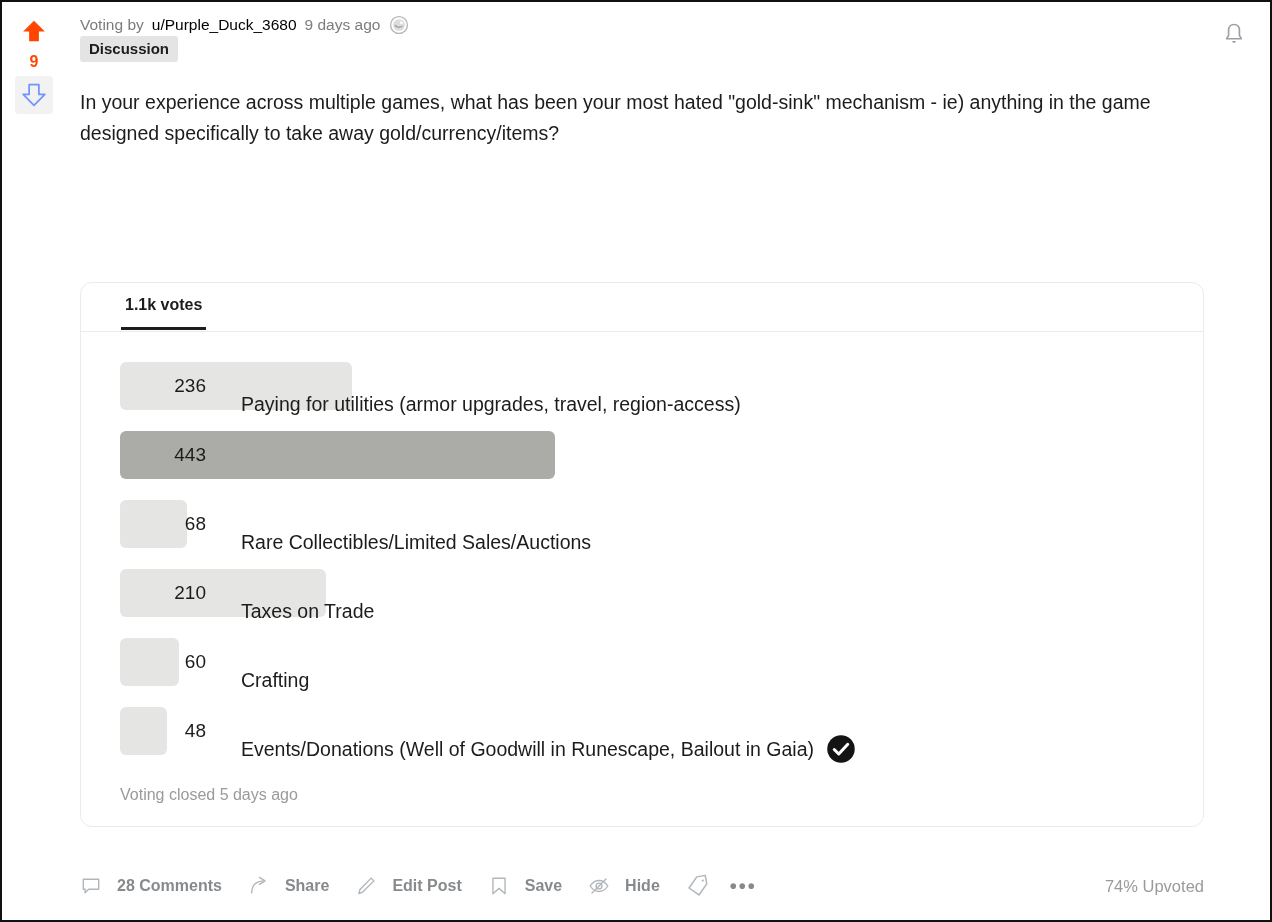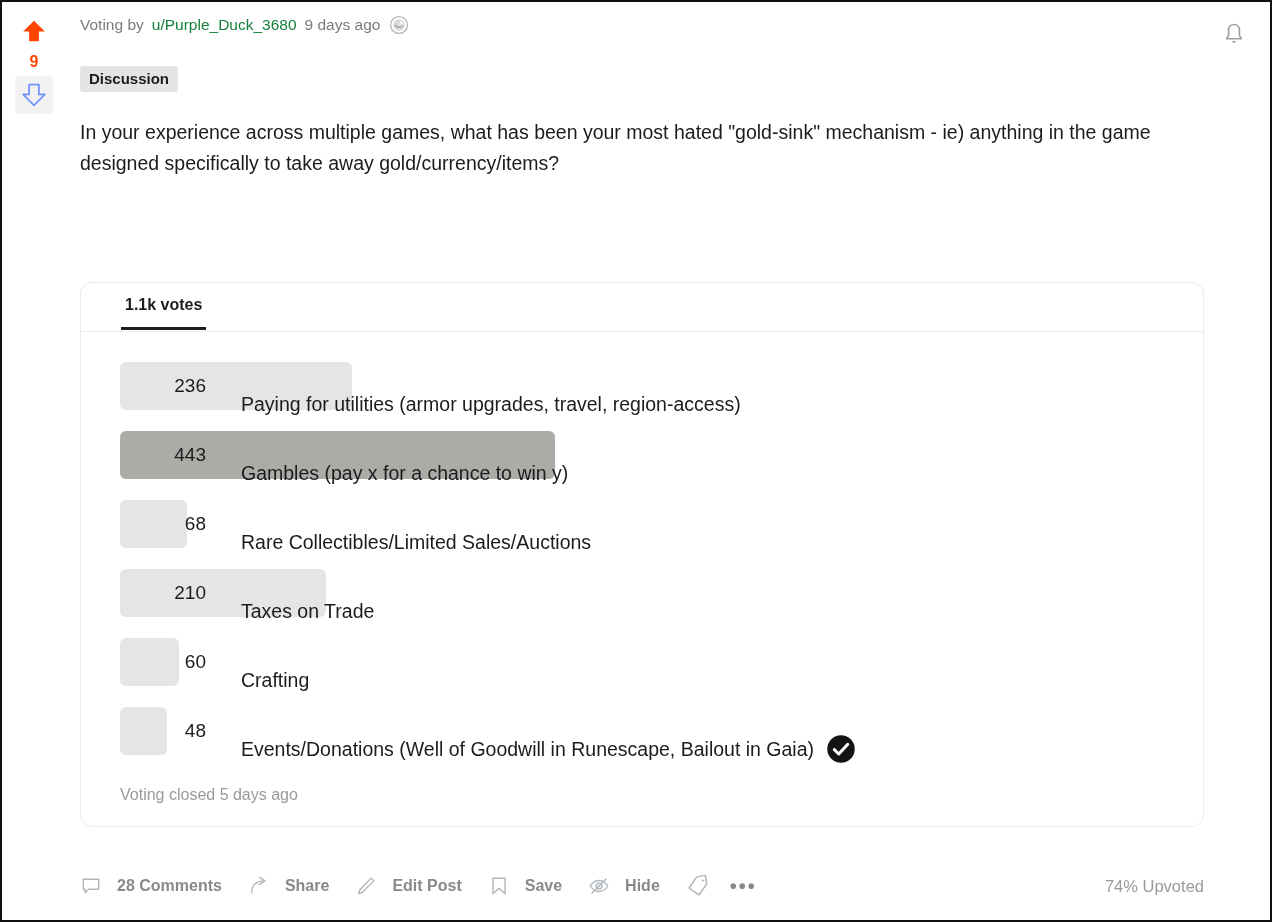--- a/index.html
+++ b/index.html
@@ -45,31 +45,31 @@
     cursor: pointer;
   }
 
   
   .post { position: absolute; left: 78px; top: 12px; right: 70px; }
   .byline {
     font-size: 15.5px; color: #7c7c7c;
     display: flex; align-items: center; gap: 8px;
     line-height: 20px;
   }
-  .byline .author { color: #15803d; cursor: pointer; }
+  .byline .author { color: #000000; cursor: pointer; }
   .award-icon { display: inline-flex; }
 
   .post-title {
     margin-top: 12px;
     font-size: 30px; font-weight: bold;
     color: #1c1c1c; letter-spacing: -0.2px;
     line-height: 36px;
   }
   .flair {
-    display: inline-block; margin-top: 30px;
+    display: inline-block; margin-top: 0;
     background: #e4e4e4; color: #1c1c1c;
     font-size: 15px; font-weight: bold;
     padding: 4px 9px 5px 9px; border-radius: 3px;
     cursor: pointer;
   }
   .post-text {
     margin-top: 25px;
     font-size: 19.5px; color: #1c1c1c;
     line-height: 31px; max-width: 1150px;
   }
@@ -212,23 +212,20 @@
         <div class="poll-row">
           <div class="poll-bar" style="width: 231.738px;"></div>
           <div class="poll-count">236</div>
           <div class="poll-label">
             <span>Paying for utilities (armor upgrades, travel, region-access)</span>
           </div>
         </div>
         <div class="poll-row">
           <div class="poll-bar winner" style="width: 435px;"></div>
           <div class="poll-count">443</div>
-          <div class="poll-label">
-            <span>Gambles (pay x for a chance to win y)</span>
-          </div>
         </div>
         <div class="poll-row">
           <div class="poll-bar" style="width: 66.772px;"></div>
           <div class="poll-count">68</div>
           <div class="poll-label">
             <span>Rare Collectibles/Limited Sales/Auctions</span>
           </div>
         </div>
         <div class="poll-row">
           <div class="poll-bar" style="width: 206.208px;"></div>

